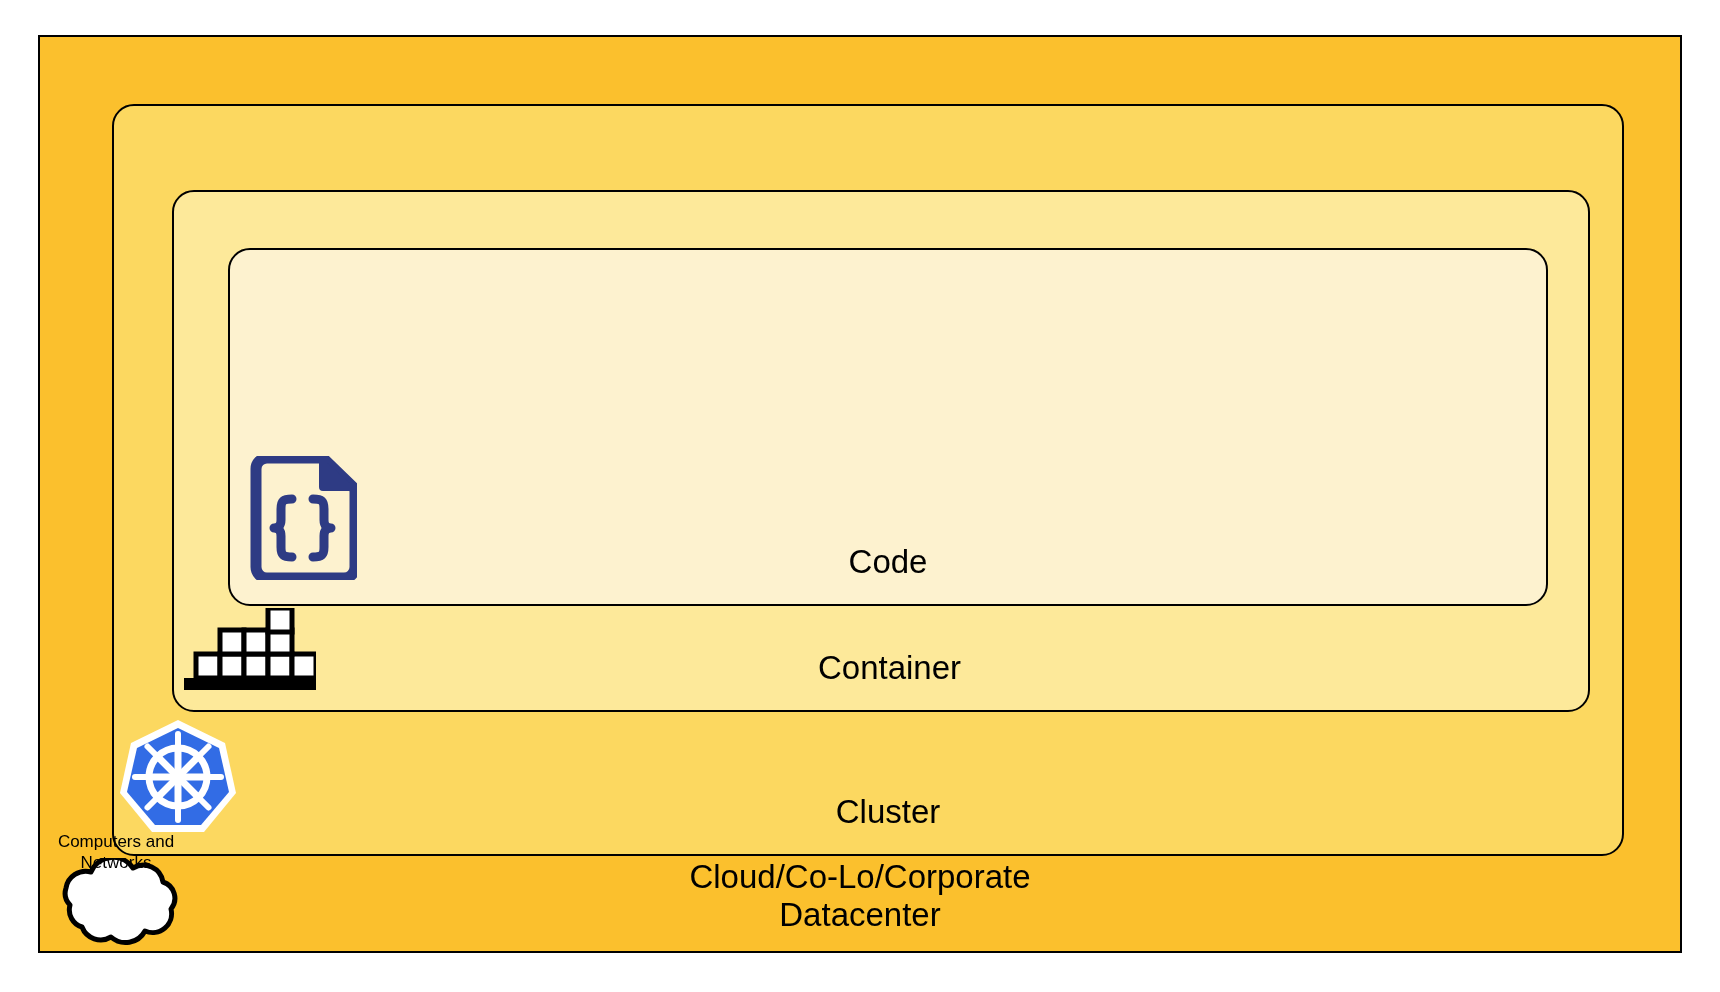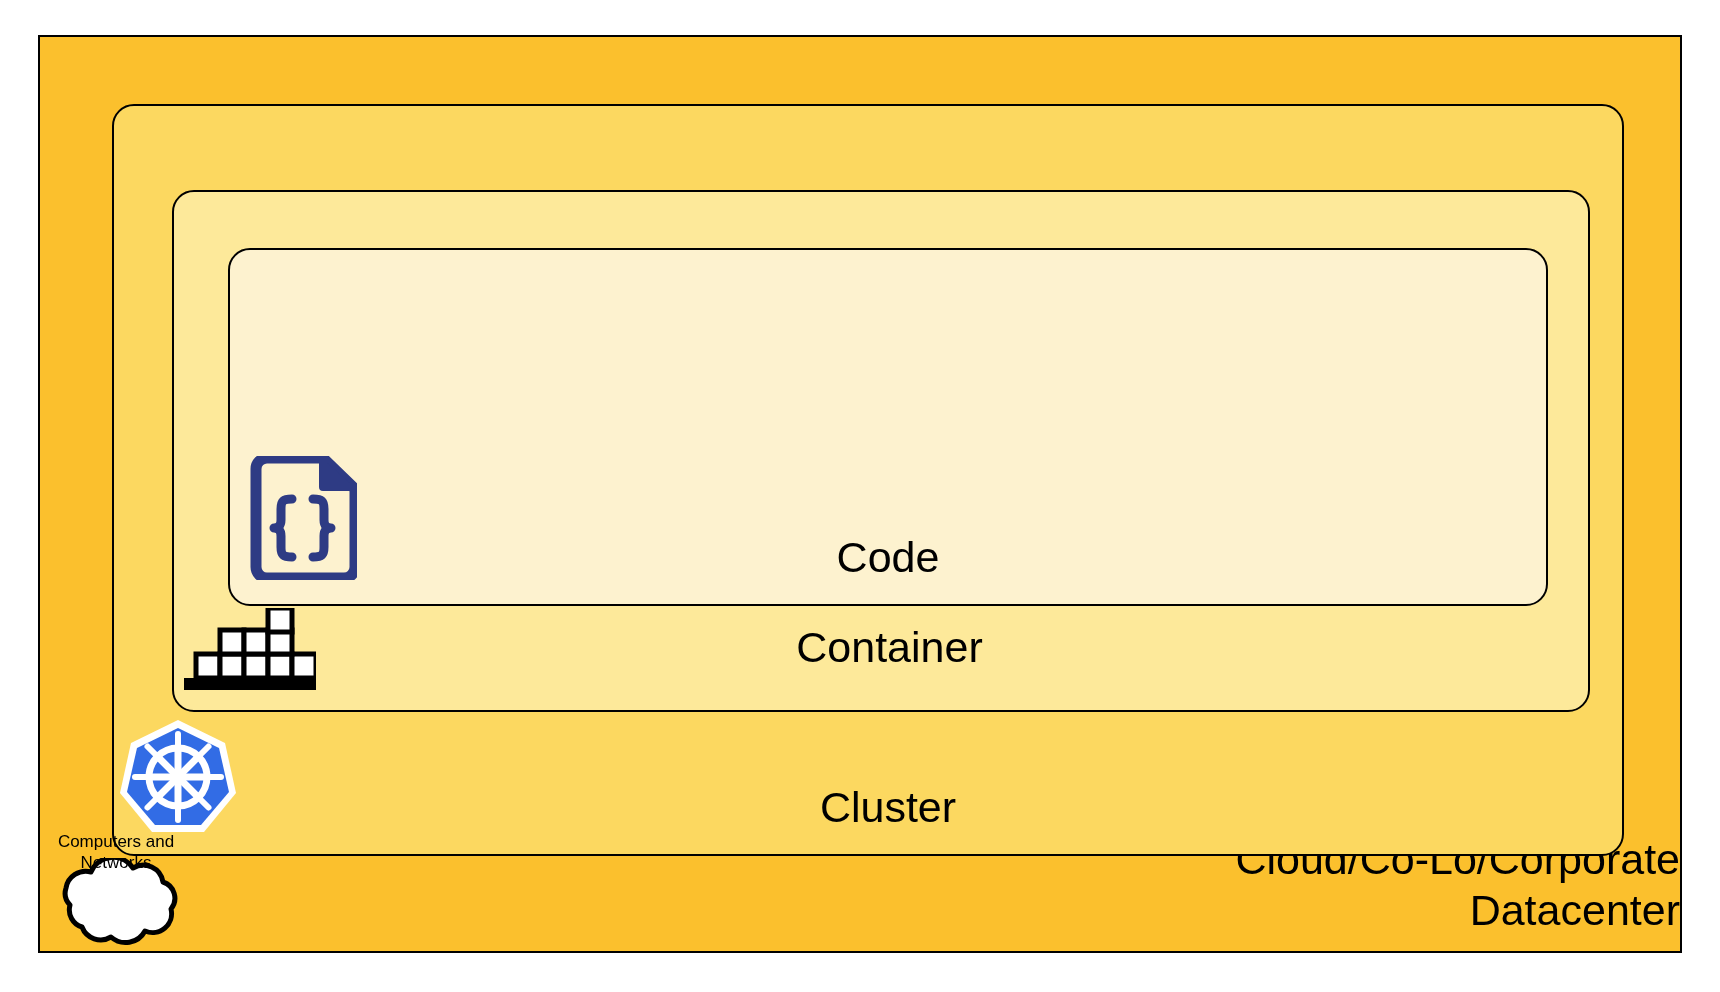--- a/index.html
+++ b/index.html
@@ -61,32 +61,32 @@
     border-radius: 22px;
   }
 
   
   .layer-label {
     position: absolute;
     left: 0;
     width: 100%;
     text-align: center;
     color: #000000;
-    font-size: 43px;
+    font-size: 33px;
     font-family: "Liberation Sans", sans-serif;
     line-height: 1.17;
     white-space: pre-line;
     pointer-events: none;
     margin-top: 40px;
   }
 
   #label-code      { bottom: 22px; }
-  #label-container { bottom: 38px; padding-left: 17px; }
+  #label-container { bottom: 22px; padding-left: 17px; }
   #label-cluster   { bottom: 22px; padding-left: 40px; }
-  #label-datacenter{ bottom: 16px; text-align: right; }
+  #label-datacenter{ bottom: 16px; }
 
   
   #icon-code {
     position: absolute;
     left: 245px;
     top: 456px;
     width: 112px;
     height: 124px;
   }
 

